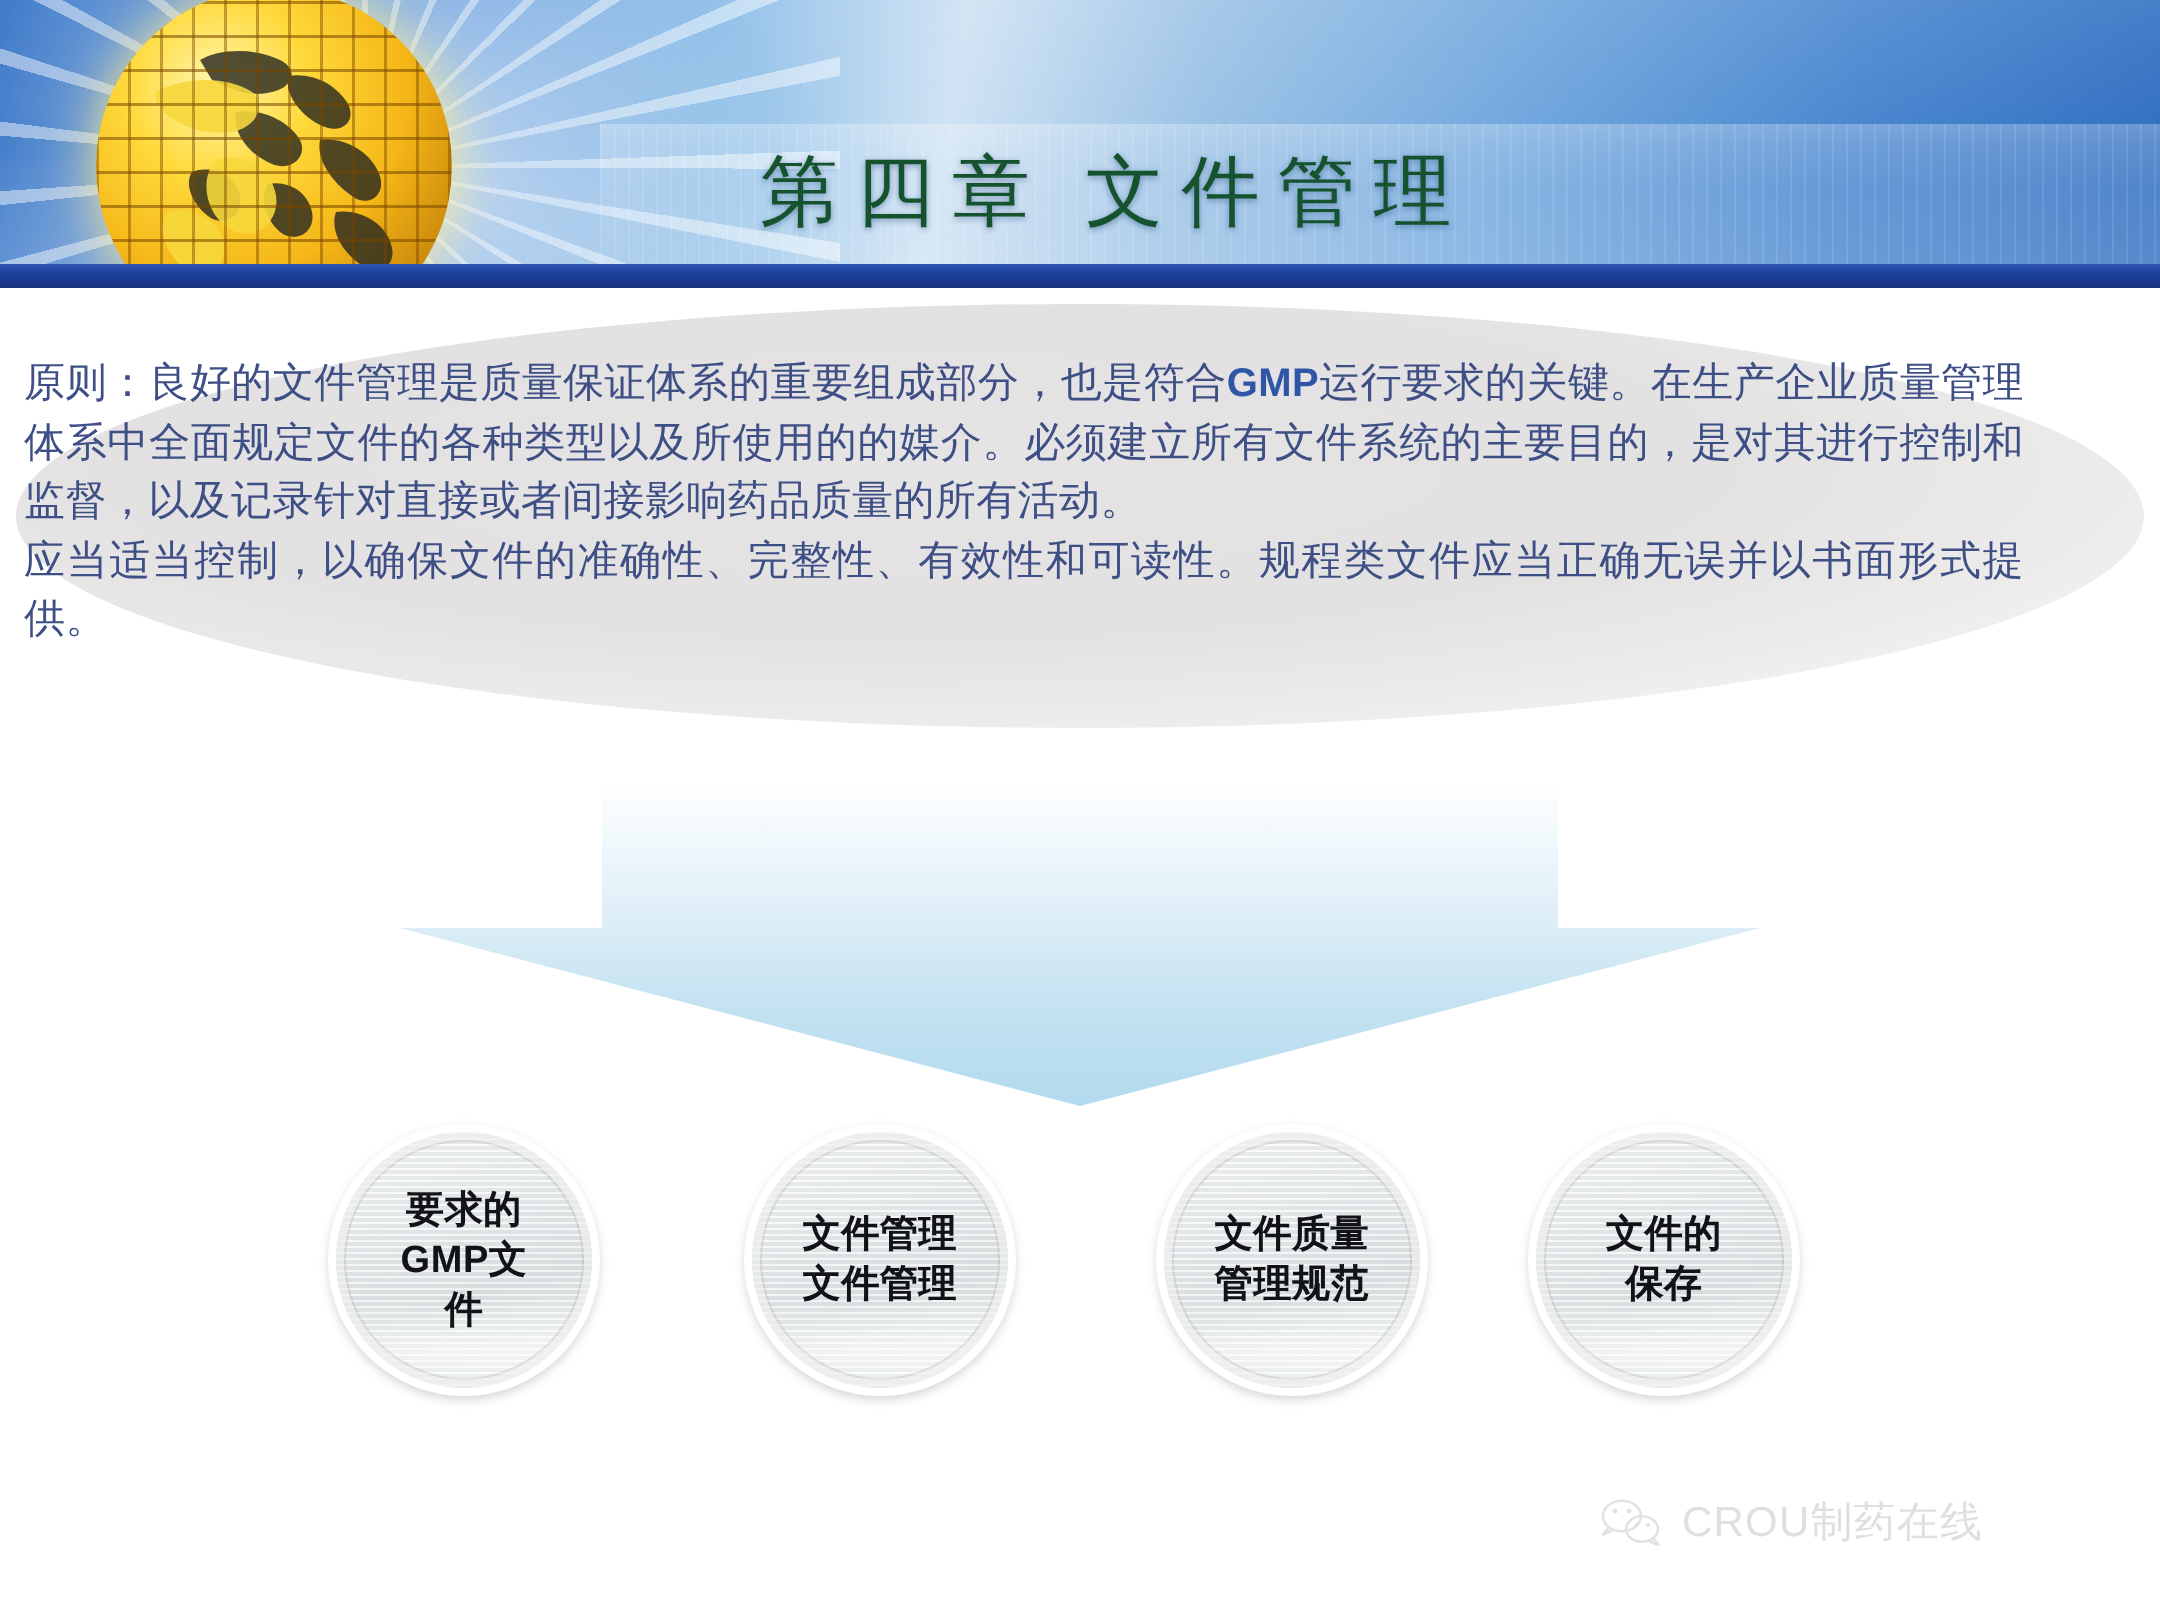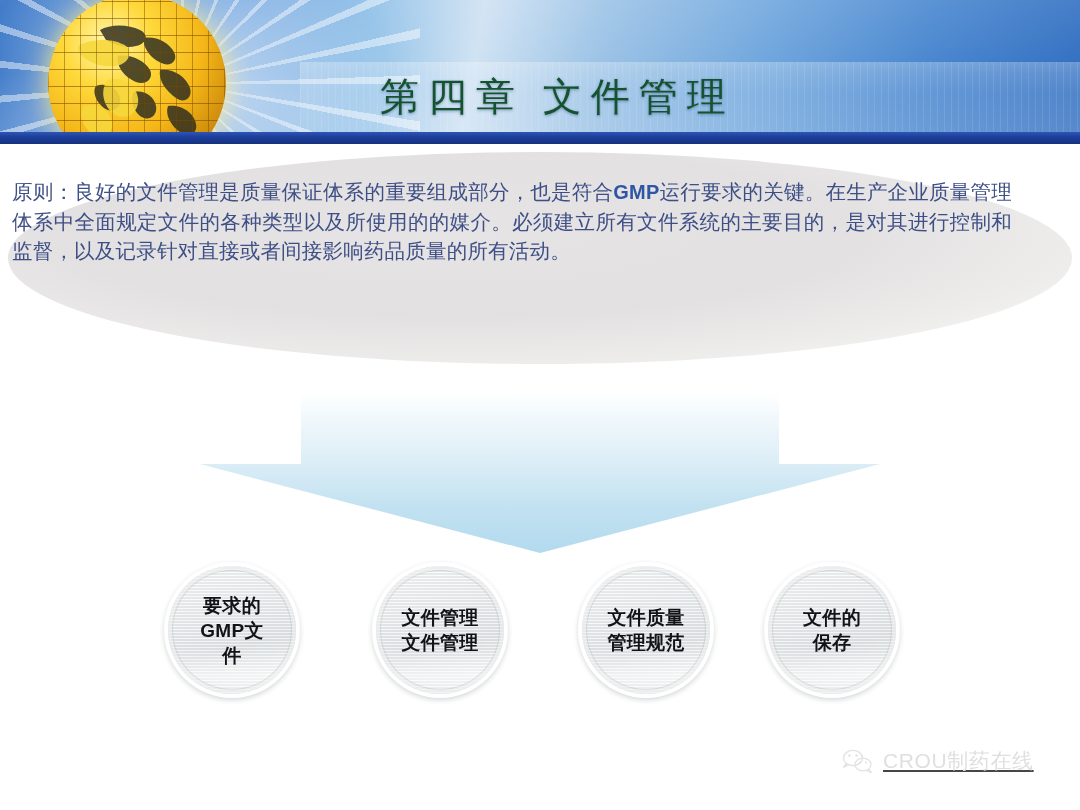--- a/index.html
+++ b/index.html
@@ -214,26 +214,25 @@
     font-weight: bold;
     font-size: 19px;
     line-height: 25px;
     letter-spacing: .3px;
     width: 104px;
   }
 
   
   .watermark {
     position: absolute;
-    left: 840px; top: 747px;
+    left: 798px; top: 747px;
     display: flex;
     align-items: center;
     gap: 9px;
     opacity: .72;
-    text-decoration: underline;
   }
   .wm-logo { width: 34px; height: 28px; display: block; }
   .wm-text {
     color: #d3d3d3;
     font-family: "Liberation Sans", "DejaVu Sans", sans-serif;
     font-size: 21px;
     letter-spacing: .6px;
     white-space: nowrap;
   }
 </style>
@@ -271,20 +270,21 @@
     </div>
 
     <div class="header-rule"></div>
     <div class="header-title">第四章 文件管理</div>
   </div>
 
   <div class="oval"></div>
 
   <div class="paragraph">
     <p>原则：良好的文件管理是质量保证体系的重要组成部分，也是符合<span class="gmp">GMP</span>运行要求的关键。在生产企业质量管理体系中全面规定文件的各种类型以及所使用的的媒介。必须建立所有文件系统的主要目的，是对其进行控制和监督，以及记录针对直接或者间接影响药品质量的所有活动。</p>
+    <p>应当适当控制，以确保文件的准确性、完整性、有效性和可读性。规程类文件应当正确无误并以书面形式提供。</p>
   </div>
 
   <div class="arrow">
     <svg width="684" height="166" viewBox="0 0 684 166">
       <defs>
         <linearGradient id="arrowGrad" x1="0" y1="0" x2="0" y2="1">
           <stop offset="0%" stop-color="#ffffff"></stop>
           <stop offset="12%" stop-color="#f4fafd"></stop>
           <stop offset="42%" stop-color="#ddeef7"></stop>
           <stop offset="70%" stop-color="#c3e2f1"></stop>

